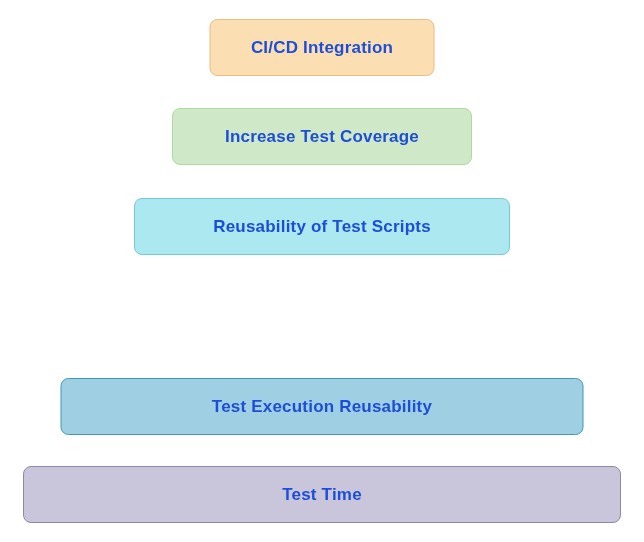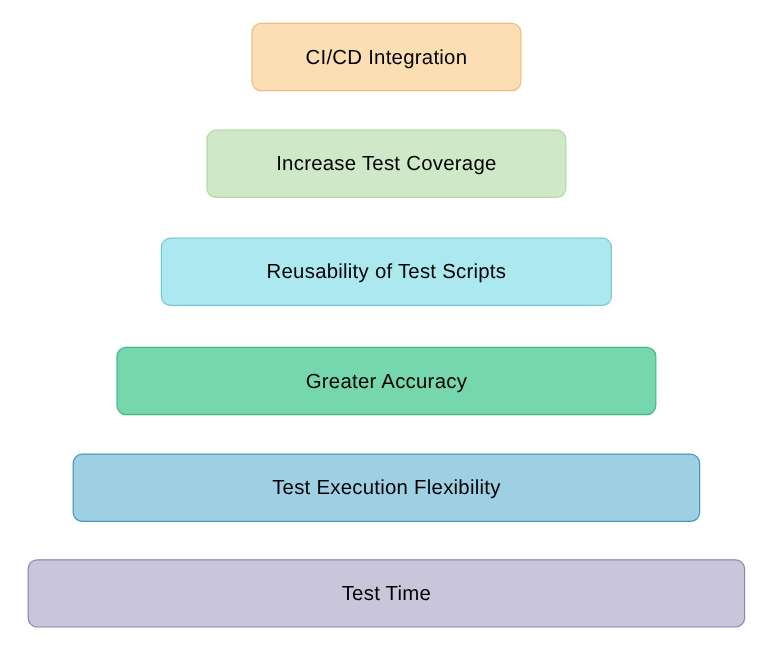--- a/index.html
+++ b/index.html
@@ -22,22 +22,22 @@
     height: 57px;
     box-sizing: border-box;
     border: 1px solid transparent;
     border-radius: 8px;
     display: flex;
     align-items: center;
     justify-content: center;
   }
   .benefit-label {
     font-size: 17px;
-    font-weight: 400;
-    color: #000000;
+    font-weight: 700;
+    color: #1d4ed8;
     letter-spacing: 0.2px;
     white-space: nowrap;
   }
 </style>
 </head>
 <body>
 
 <div class="canvas">
 
   <div class="benefit-box" style="background: rgb(251, 223, 178); border-color: rgb(237, 186, 128); width: 225px; top: 19px;">
@@ -45,25 +45,22 @@
   </div>
 
   <div class="benefit-box" style="background: rgb(207, 233, 200); border-color: rgb(174, 218, 158); width: 300px; top: 108px;">
     <span class="benefit-label">Increase Test Coverage</span>
   </div>
 
   <div class="benefit-box" style="background: rgb(172, 232, 239); border-color: rgb(118, 201, 212); width: 376px; top: 198px;">
     <span class="benefit-label">Reusability of Test Scripts</span>
   </div>
 
-  <div class="benefit-box" style="background: rgb(118, 215, 172); border-color: rgb(65, 186, 139); width: 450px; top: 289px;">
-    <span class="benefit-label">Greater Accuracy</span>
-  </div>
 
   <div class="benefit-box" style="background: rgb(158, 207, 227); border-color: rgb(65, 153, 181); width: 523px; top: 378px;">
-    <span class="benefit-label">Test Execution Flexibility</span>
+    <span class="benefit-label">Test Execution Reusability</span>
   </div>
 
   <div class="benefit-box" style="background: rgb(201, 198, 220); border-color: rgb(141, 135, 172); width: 598px; top: 466px;">
     <span class="benefit-label">Test Time</span>
   </div>
 
 </div>
 
 </body></html>

